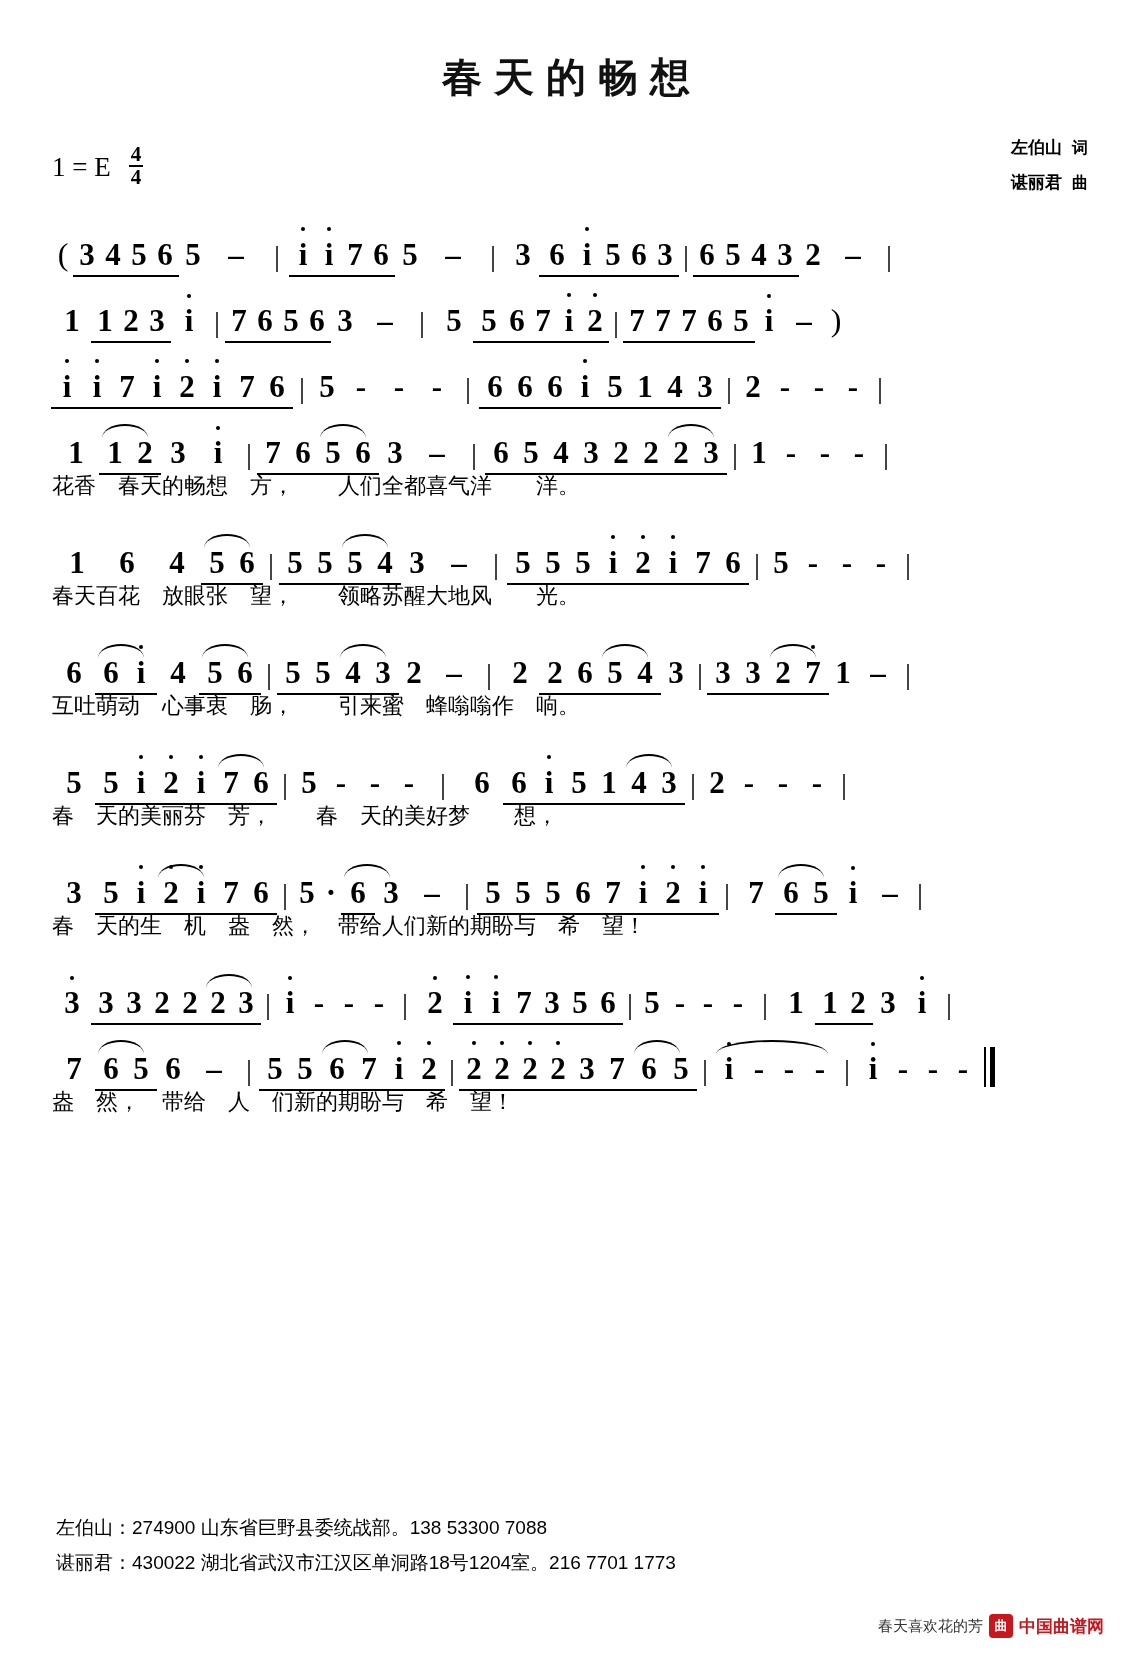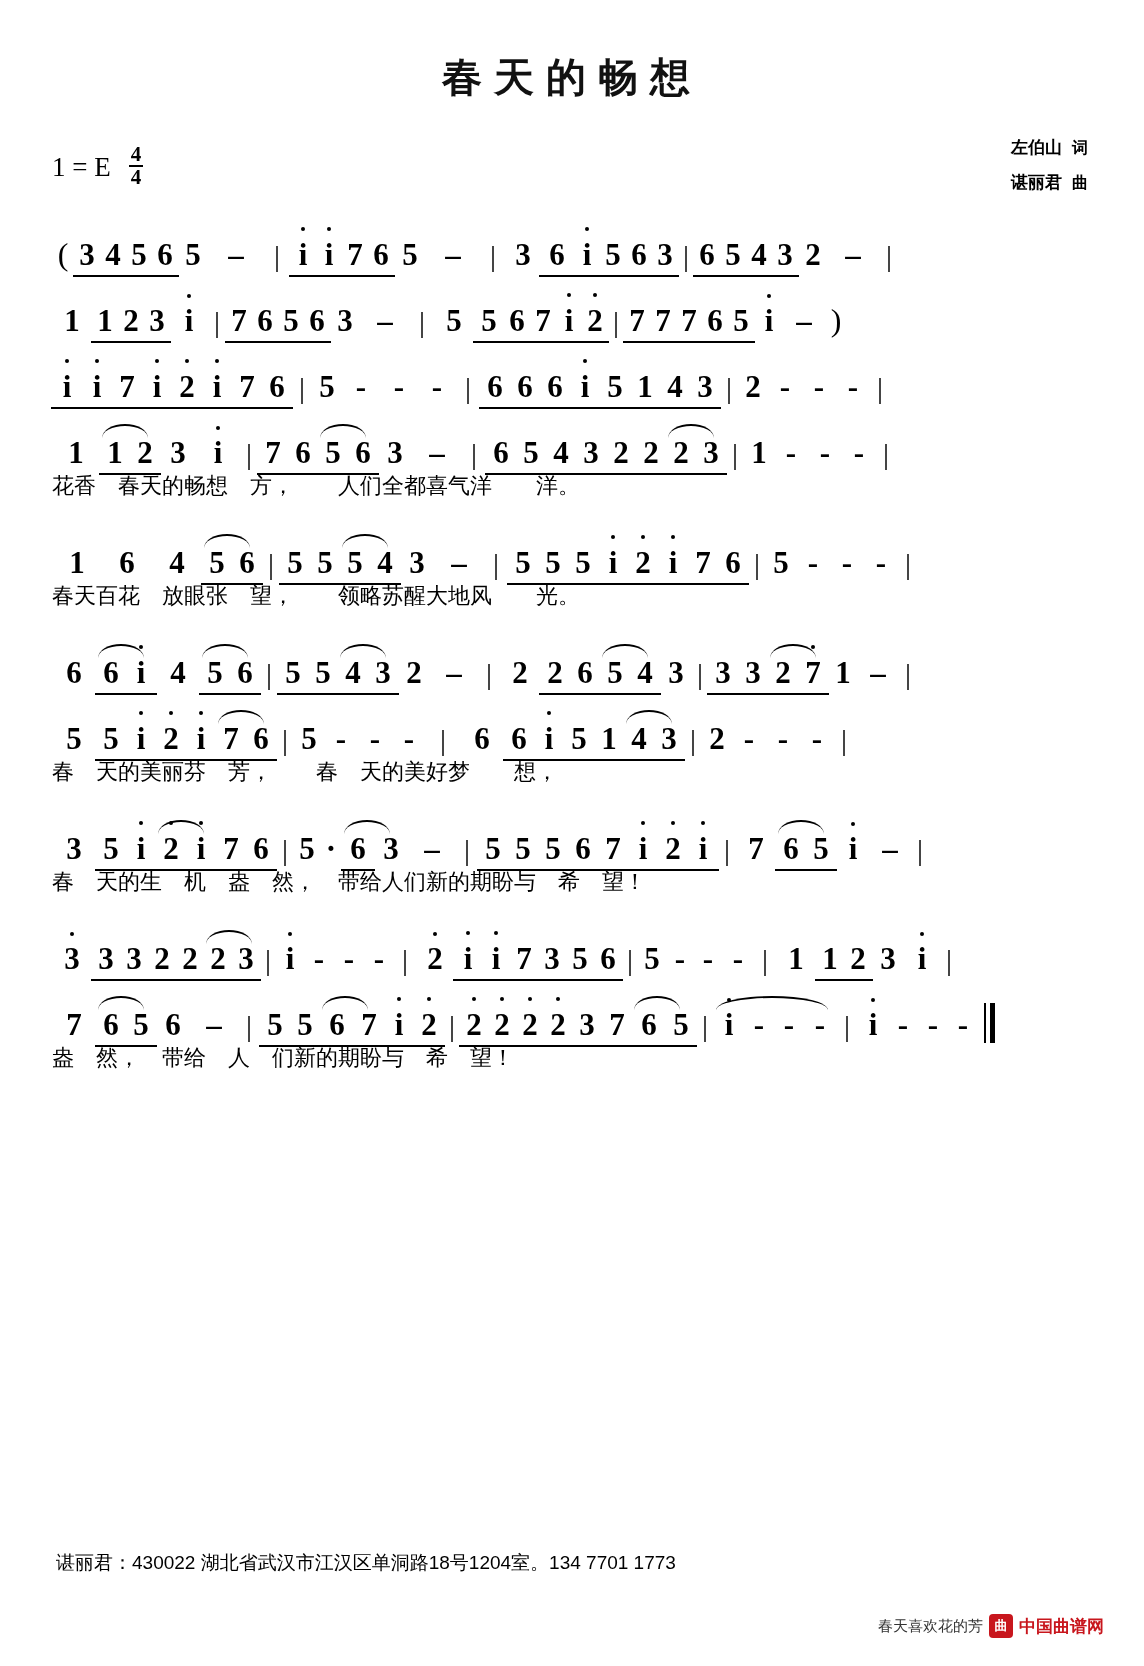--- a/index.html
+++ b/index.html
@@ -410,20 +410,21 @@
       <span class="tok" style="width:32px">3</span>
       <span class="tok bar" style="width:16px">|</span>
       <span class="tok u1" style="width:30px">3</span>
       <span class="tok u1" style="width:30px">3</span>
       <span class="tok u1" style="width:30px"><span class="slur"></span>2</span>
       <span class="tok u1 dot-up" style="width:30px">7</span>
       <span class="tok" style="width:30px">1</span>
       <span class="tok dash" style="width:40px">–</span>
       <span class="tok bar" style="width:20px">|</span>
     </div>
+    <div class="lyr-line">互吐萌动　心事衷　肠，　　引来蜜　蜂嗡嗡作　响。</div>
   </div>
 
   <div class="system">
     <div class="notes-line">
       <span class="tok" style="width:44px">5</span>
       <span class="tok u1" style="width:30px">5</span>
       <span class="tok u1 dot-up" style="width:30px">i</span>
       <span class="tok u1 dot-up" style="width:30px">2</span>
       <span class="tok u1 dot-up" style="width:30px">i</span>
       <span class="tok u1" style="width:30px"><span class="slur"></span>7</span>
@@ -557,20 +558,21 @@
       <span class="tok dash" style="width:30px">-</span>
       <span class="tok dash" style="width:30px">-</span>
       <span class="endbar"></span>
     </div>
     <div class="lyr-line">盎　然，　带给　人　们新的期盼与　希　望！</div>
   </div>
 
 </div>
 
 <div class="footer">
-  <div>谌丽君：430022  湖北省武汉市江汉区单洞路18号1204室。134 7701 1773</div>
+  <div>左伯山：274900  山东省巨野县委统战部。138 53300 7088</div>
+  <div>谌丽君：430022  湖北省武汉市江汉区单洞路18号1204室。216 7701 1773</div>
 </div>
 
 <div class="site-credit">
   <span>春天喜欢花的芳</span>
   <span class="site-logo">曲</span>
   <span class="site-name">中国曲谱网</span>
 </div>
 
 </body></html>

